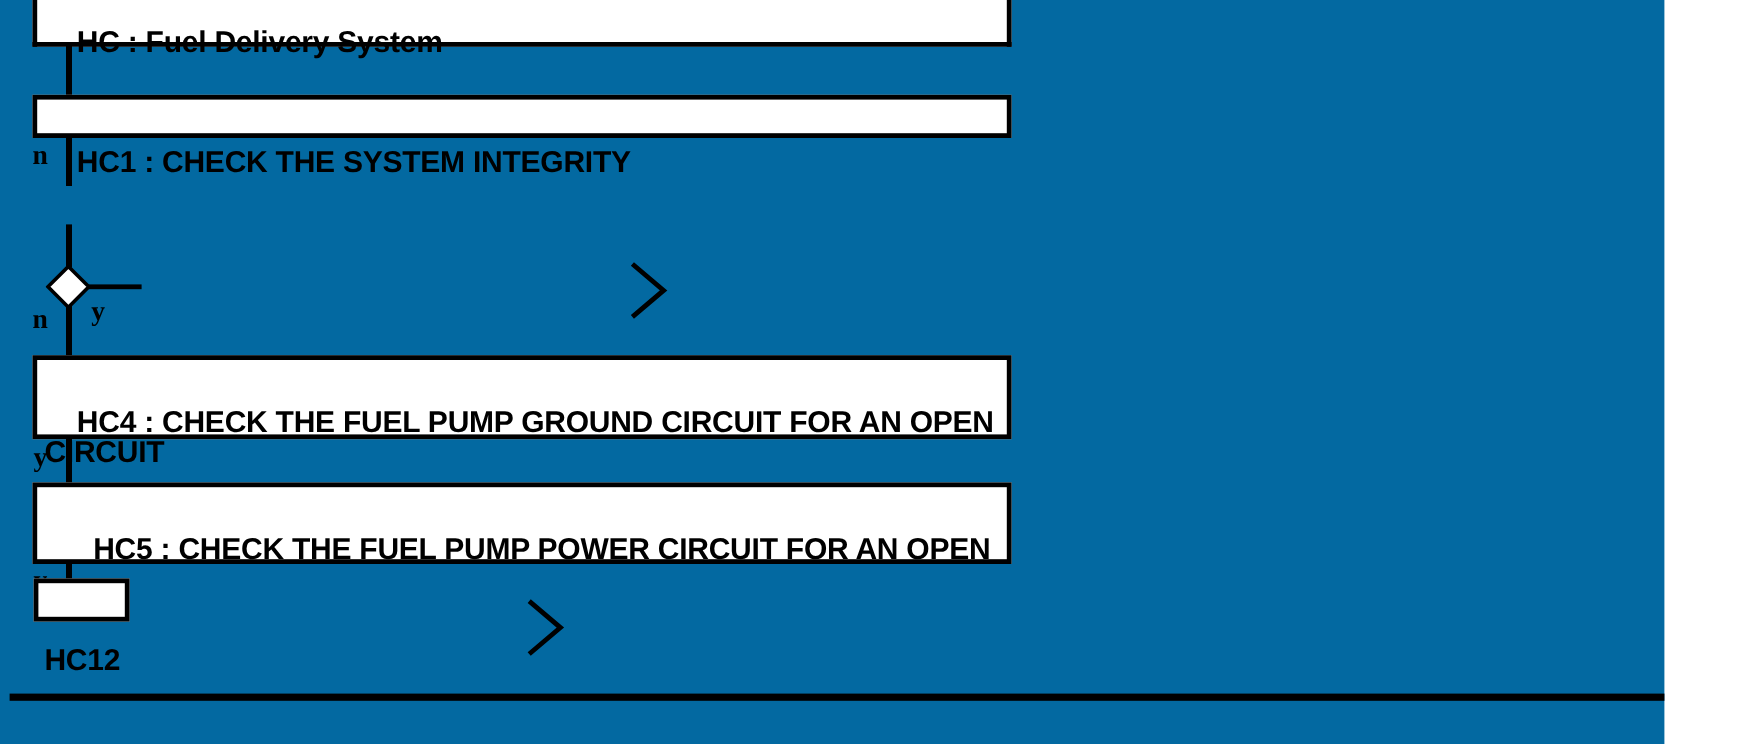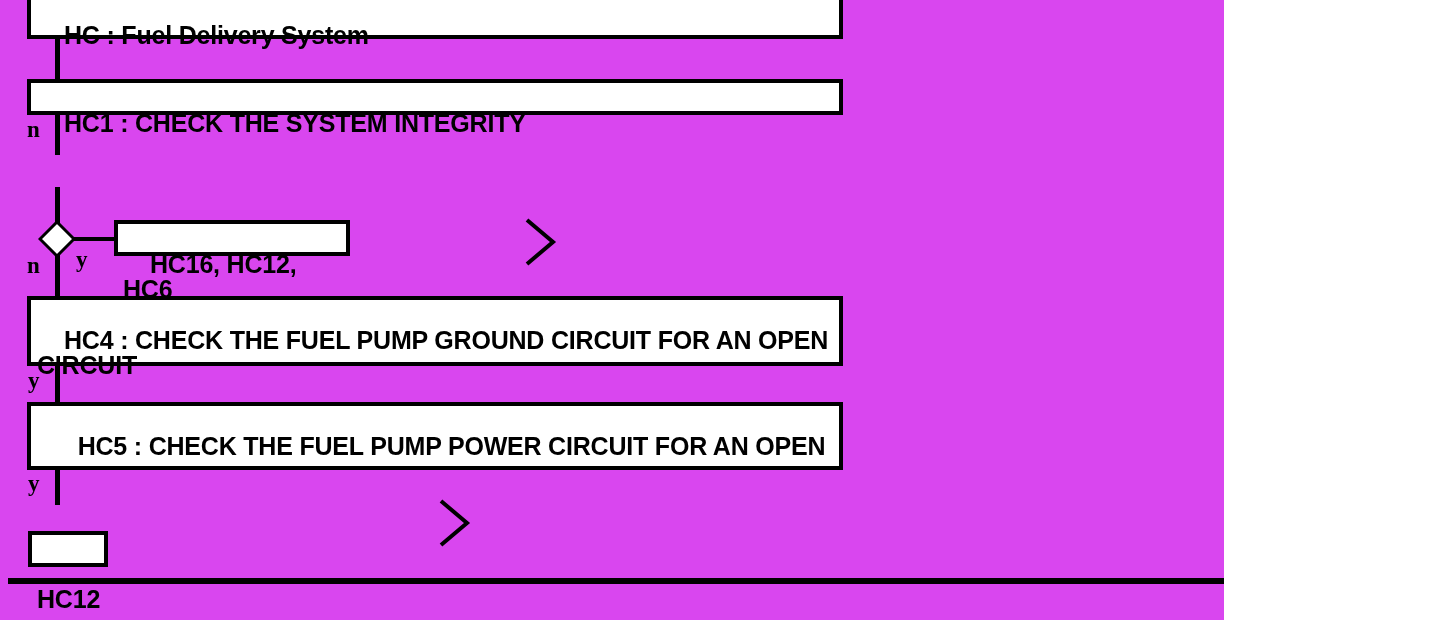--- a/index.html
+++ b/index.html
@@ -7,23 +7,23 @@
     margin: 0;
     padding: 0;
     background: #ffffff;
   }
   body {
     font-family: "Liberation Sans", sans-serif;
     color: #000000;
   }
   #canvas {
     position: relative;
-    width: 1224px;
+    width: 1387px;
     height: 620px;
-    background: #d946ef;
+    background: #0369a1;
     overflow: hidden;
   }
 
   
   .node {
     position: absolute;
     box-sizing: border-box;
     background: #ffffff;
     border: 4px solid #000000;
     font-weight: bold;
@@ -32,21 +32,21 @@
     white-space: pre-wrap;
   }
   .node-title {
     
     border-top: 0;
     font-size: 25px;
     padding: 3px 0 0 6px;
   }
   .node-step {
     font-size: 25px;
-    padding: 2px 0 0 6px;
+    padding: 14px 0 0 6px;
   }
   .node-ref {
     font-size: 25px;
     padding: 2px 0 0 5px;
   }
   .node-small {
     font-size: 25px;
     padding: 1px 0 0 5px;
   }
 
@@ -111,23 +111,20 @@
 
   <div class="diamond" style="left:38px; top:220px; width:38px; height:38px;">
     <svg width="38" height="38" viewBox="0 0 38 38" aria-hidden="true">
       <polygon points="19,2 36,19 19,36 2,19" fill="#ffffff" stroke="#000000" stroke-width="3"></polygon>
     </svg>
   </div>
 
   <div class="hline" style="left:74px; top:237px; width:44px;"></div>
   <div class="branch-label" style="left:76px; top:248px;">y</div>
 
-  <div class="node node-ref" style="left:114px; top:220px; width:236px; height:36px;">
-    <span>HC16, HC12, HC6</span>
-  </div>
 
   <div class="chevron" style="left:523px; top:216px; width:36px; height:52px;">
     <svg width="36" height="52" viewBox="0 0 36 52" aria-hidden="true">
       <polyline points="4,4 30,26 4,48" fill="none" stroke="#000000" stroke-width="4"></polyline>
     </svg>
   </div>
 
   <div class="vline" style="left:55px; top:255px; height:42px;"></div>
   <div class="branch-label" style="left:27px; top:254px;">n</div>
 
@@ -138,21 +135,21 @@
   <div class="vline" style="left:55px; top:365px; height:40px;"></div>
   <div class="branch-label" style="left:28px; top:369px;">y</div>
 
   <div class="node node-step" style="left:27px; top:402px; width:816px; height:68px;text-align:center;">
     <span>HC5 : CHECK THE FUEL PUMP POWER CIRCUIT FOR AN OPEN</span>
   </div>
 
   <div class="vline" style="left:55px; top:469px; height:36px;"></div>
   <div class="branch-label" style="left:28px; top:472px;">y</div>
 
-  <div class="node node-small" style="left:28px; top:531px; width:80px; height:36px;">
+  <div class="node node-small" style="left:28px; top:482px; width:80px; height:36px;">
     <span>HC12</span>
   </div>
 
   <div class="chevron" style="left:437px; top:497px; width:36px; height:52px;">
     <svg width="36" height="52" viewBox="0 0 36 52" aria-hidden="true">
       <polyline points="4,4 30,26 4,48" fill="none" stroke="#000000" stroke-width="4"></polyline>
     </svg>
   </div>
 
   <div class="rule" style="left:8px; top:578px; width:1440px; height:6px;"></div>

